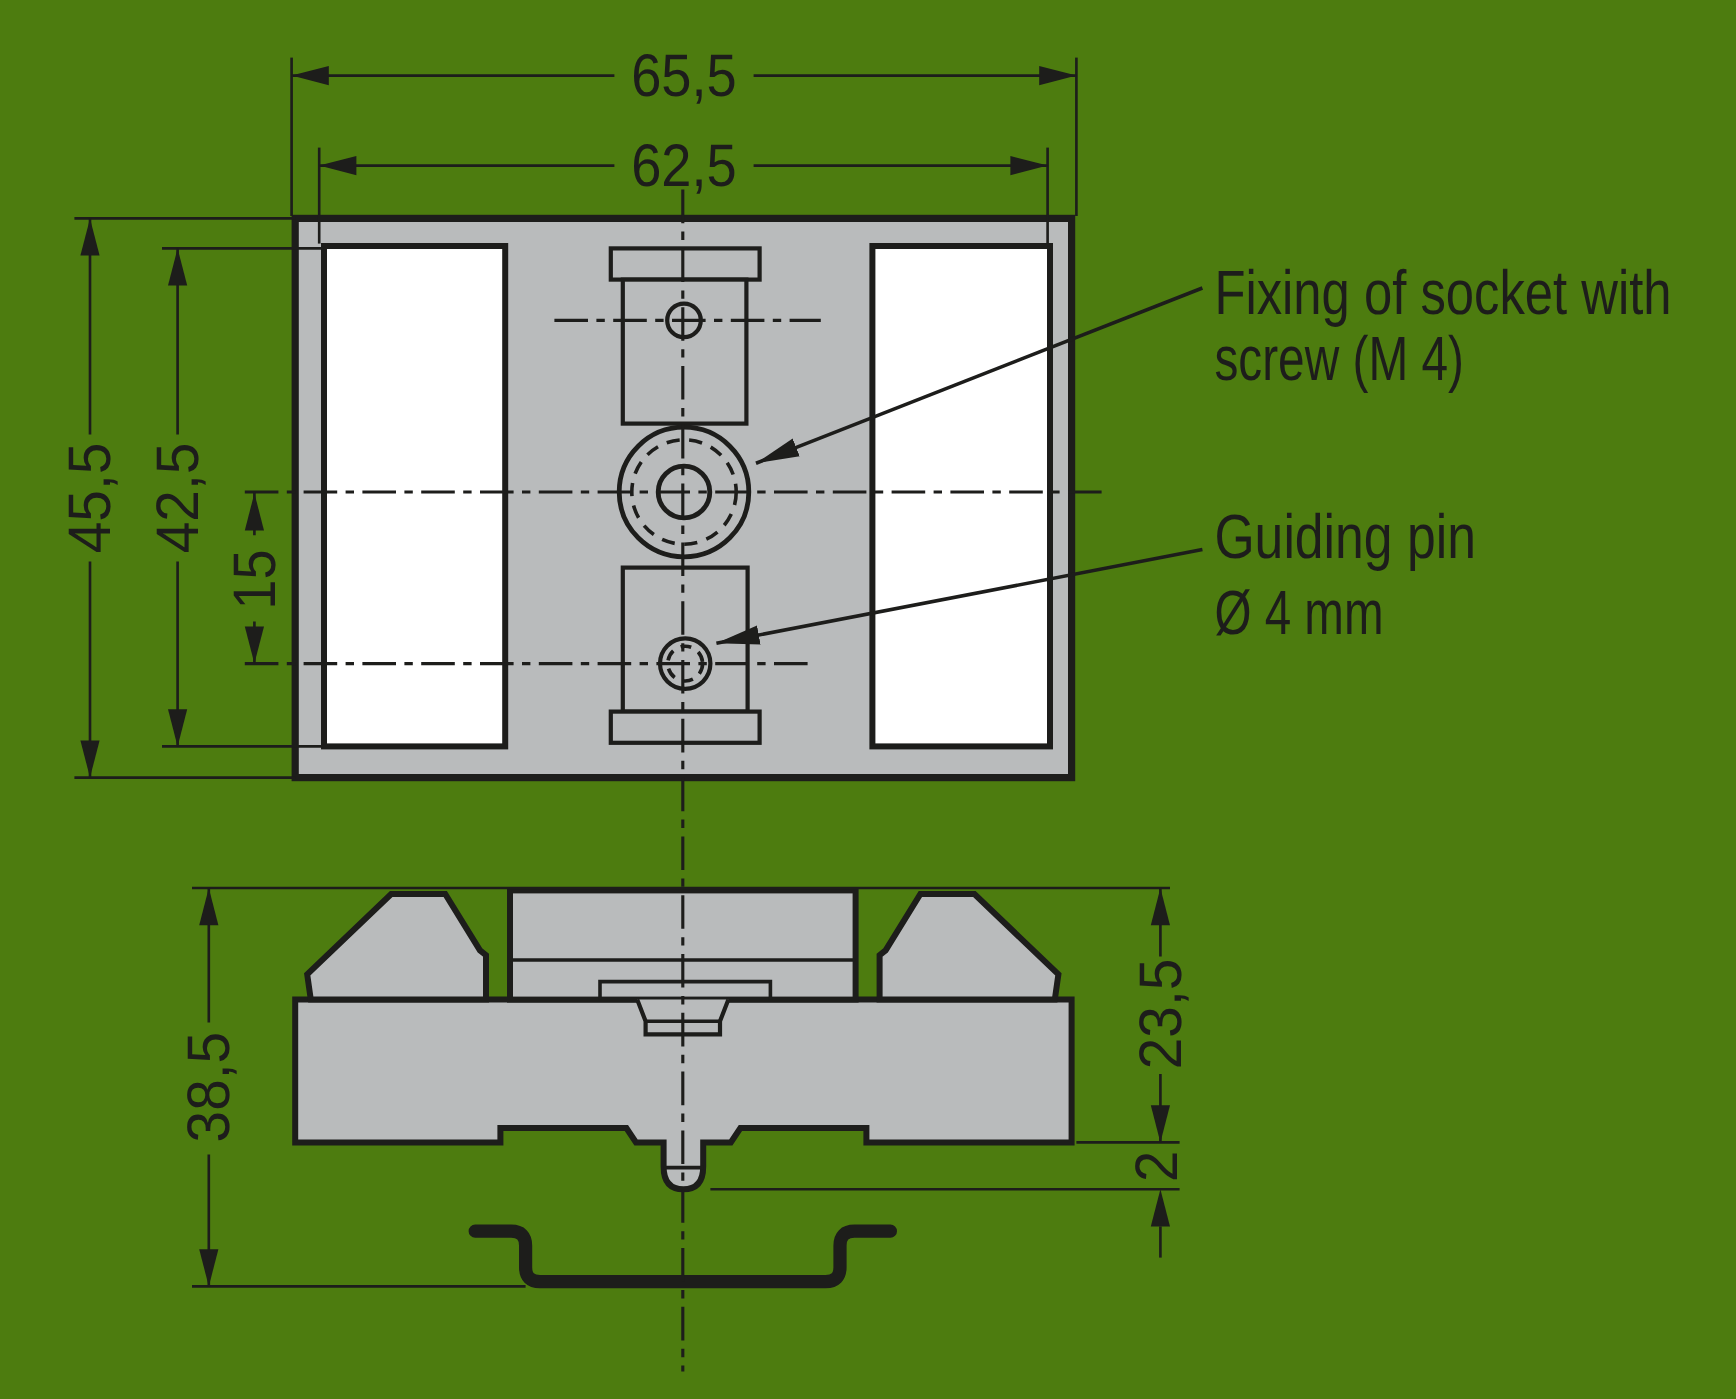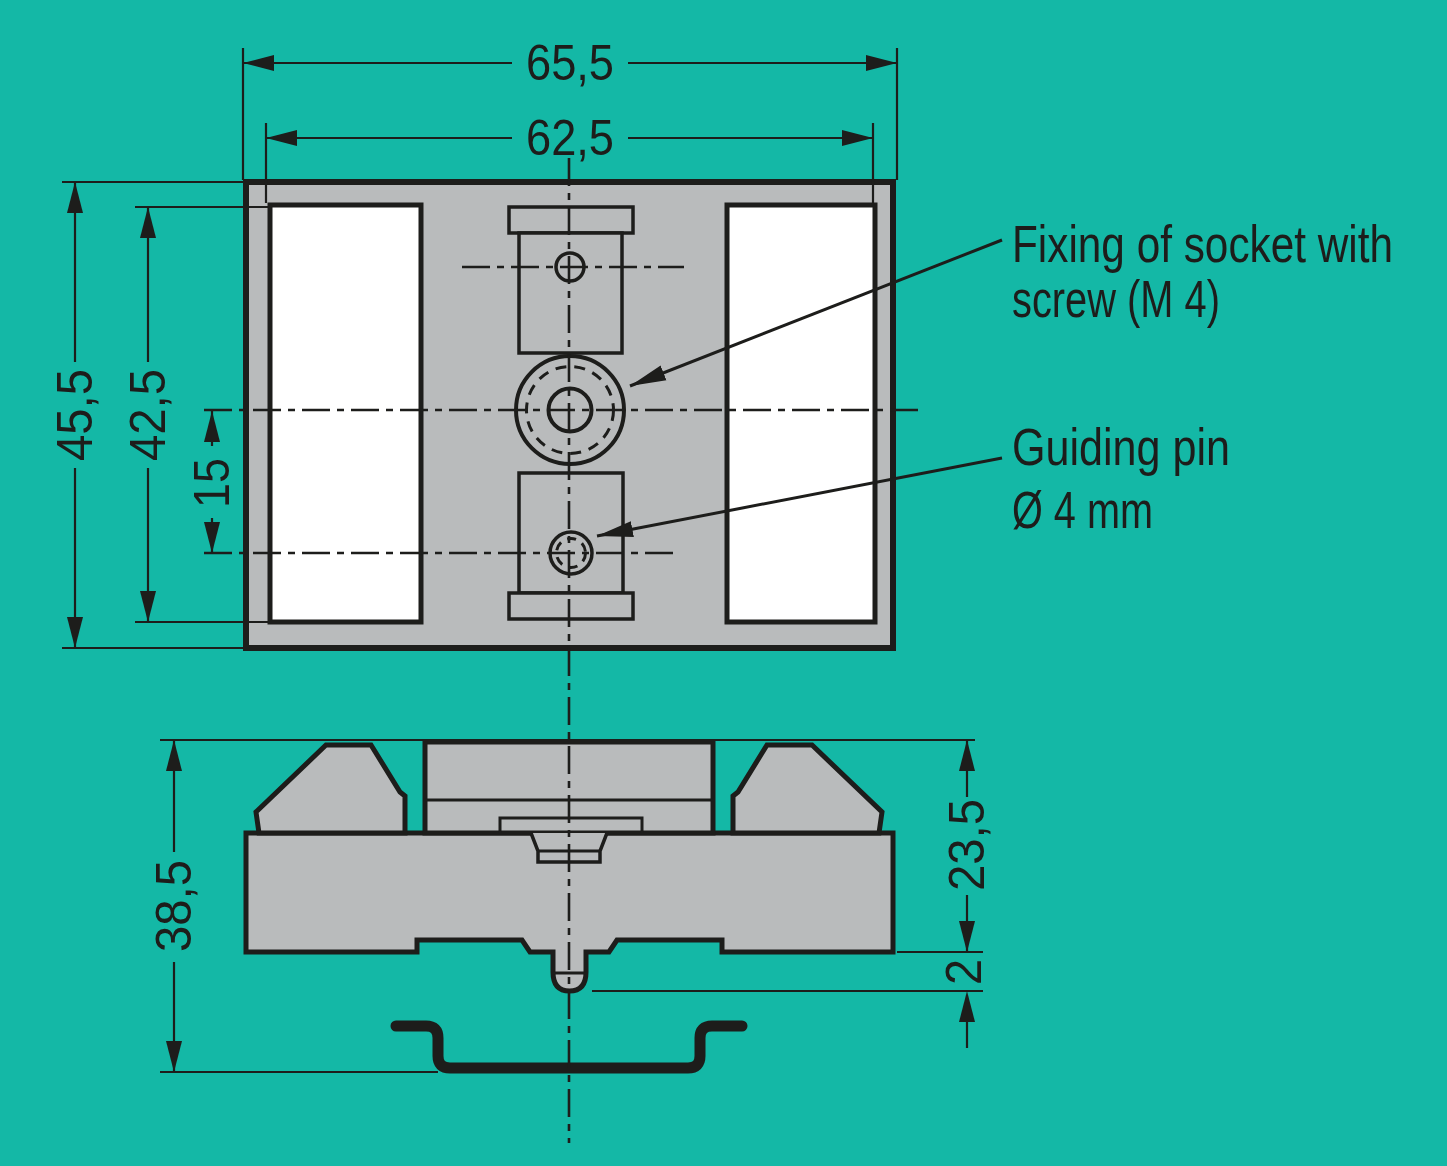--- a/index.html
+++ b/index.html
@@ -1,16 +1,16 @@
 <!DOCTYPE html>
 <html><head>
 <meta charset="utf-8">
 <style>
   html,body{margin:0;padding:0;background:#ffffff;}
-  .canvas{position:relative;width:1447px;height:1166px;background:#14b8a6;overflow:hidden;}
+  .canvas{position:relative;width:1447px;height:1166px;background:#4d7c0f;overflow:hidden;}
   svg{display:block;}
   
   .plate      {fill:#b9bbbc;stroke:#1d1d1b;stroke-width:6;stroke-linejoin:miter;}
   .cutout     {fill:#ffffff;stroke:#1d1d1b;stroke-width:5;}
   .feature    {fill:#b9bbbc;stroke:#1d1d1b;stroke-width:3.5;}
   .feature4   {fill:#b9bbbc;stroke:#1d1d1b;stroke-width:4;}
   .fline      {fill:none;stroke:#1d1d1b;stroke-width:3;}
   .dashcirc   {fill:none;stroke:#1d1d1b;stroke-width:3;stroke-dasharray:11 8;}
   .body       {fill:#b9bbbc;stroke:#1d1d1b;stroke-width:5;stroke-linejoin:miter;}
   .rail       {fill:none;stroke:#1d1d1b;stroke-width:11;stroke-linecap:round;stroke-linejoin:round;}

